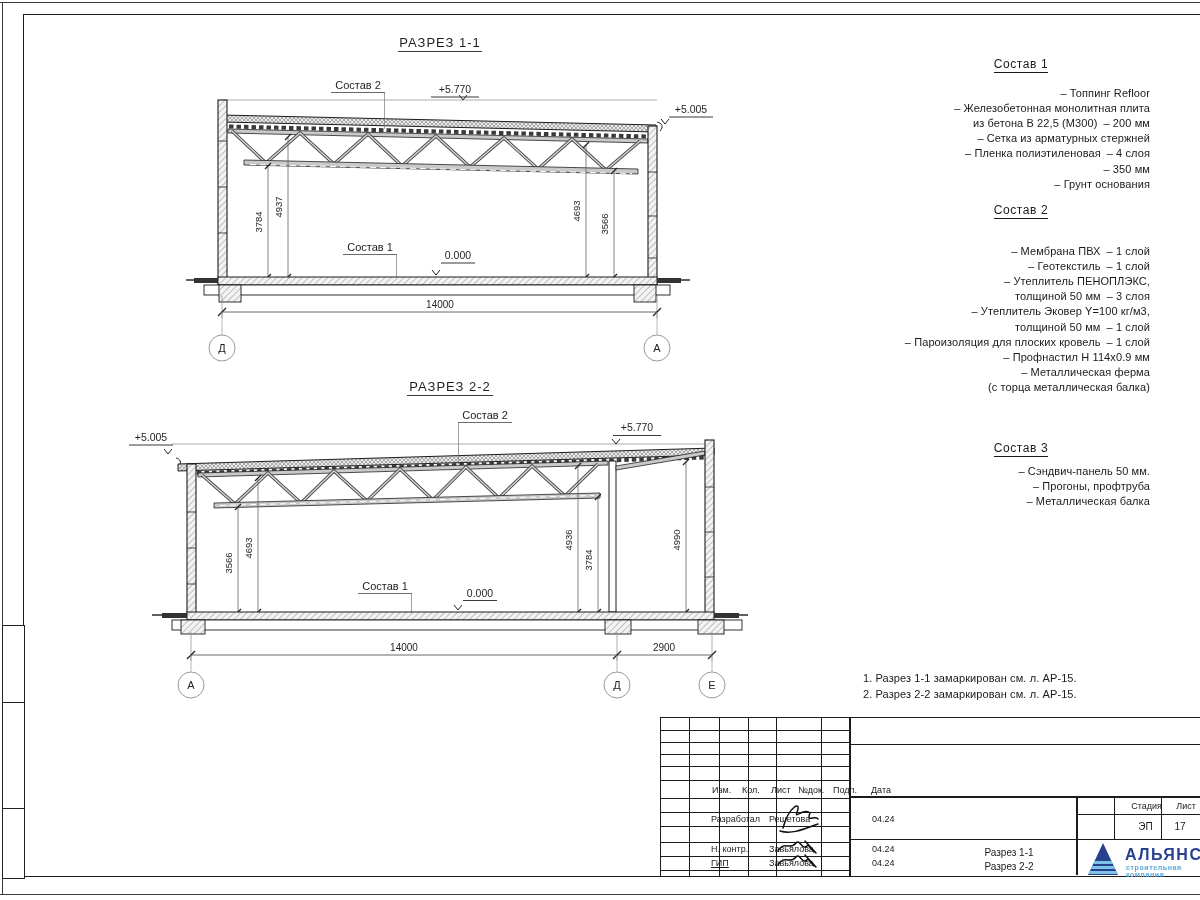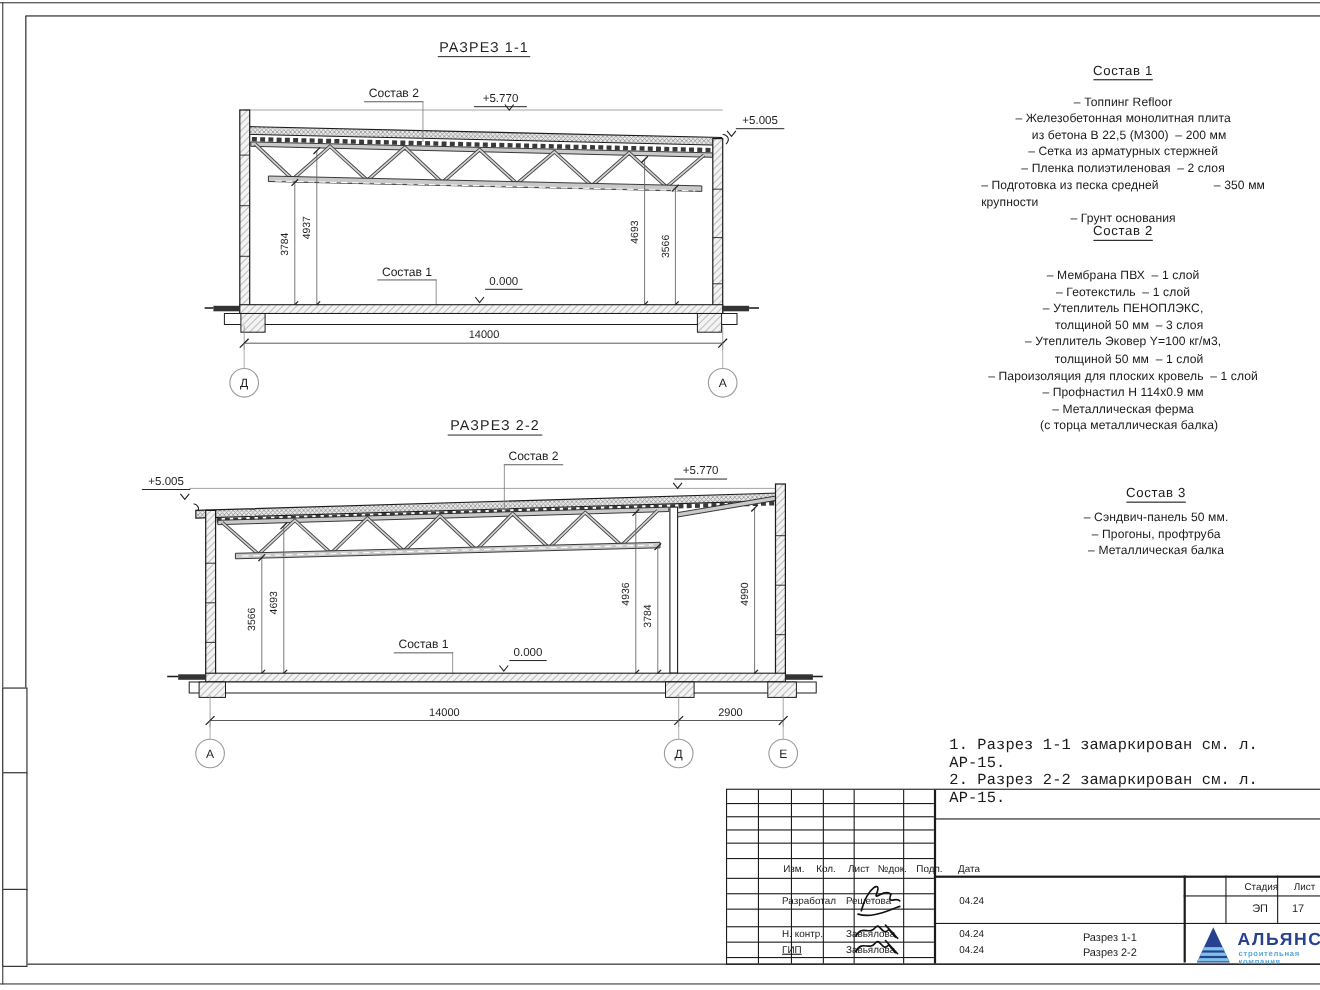--- a/index.html
+++ b/index.html
@@ -9,25 +9,25 @@
   .pline{position:absolute;background:#3a3a3a;}
   .frame{position:absolute;border:1.6px solid #1b1b1b;}
   .fcell{position:absolute;border:1.2px solid #222;background:#fff;}
   
   .comp{position:absolute;width:258px;font-size:11px;line-height:15.1px;letter-spacing:.1px;}
   .comp h3{margin:0;text-align:center;font-size:12px;font-weight:normal;letter-spacing:.6px;}
   .comp h3 span{border-bottom:1px solid #1a1a1a;padding-bottom:1px;}
   .clist{margin-top:14px;}
   .clist.gap-lg{margin-top:26px;}
   .clist.gap-sm{margin-top:8px;}
-  .cline{display:flex;justify-content:center;}
+  .cline{display:flex;justify-content:flex-end;}
   .cline.indent{padding-left:11px;}
   .cval{white-space:nowrap;padding-left:6px;}
   
-  .notes{position:absolute;font-size:14px;line-height:16px;letter-spacing:.1px;font-family:Liberation Mono, monospace;}
+  .notes{position:absolute;font-size:11px;line-height:16px;letter-spacing:.1px;}
   
   #tb{position:absolute;left:660px;top:717px;width:546px;height:160px;border:1.5px solid #1b1b1b;box-sizing:border-box;}
   .tbl{position:absolute;background:#1b1b1b;}
   .tbt{position:absolute;font-size:9px;white-space:nowrap;padding-left:48px;}
   .tbh{font-size:10px;}
   svg text{font-family:"Liberation Sans",sans-serif;fill:#1f1f1f;}
   .logo-name{position:absolute;font-weight:bold;font-size:16px;letter-spacing:1.5px;color:#27418f;}
   .logo-sub{position:absolute;font-size:7px;letter-spacing:.6px;color:#56a8da;font-weight:bold;}
 </style>
 </head>
@@ -321,26 +321,25 @@
         </div>
       </div>
       <div>
         <div class="cline">
           <span class="ctext">– Сетка из арматурных стержней</span>
         </div>
       </div>
       <div>
         <div class="cline">
           <span class="ctext">– Пленка полиэтиленовая</span>
-          <span class="cval">– 2 слоя</span>
-        </div>
-      </div>
-      <div>
-        <div class="cline">
-          <span class="ctext">– Подготовка из песка средней крупности</span>
+          <span class="cval">– 4 слоя</span>
+        </div>
+      </div>
+      <div>
+        <div class="cline">
           <span class="cval">– 350 мм</span>
         </div>
       </div>
       <div>
         <div class="cline">
           <span class="ctext">– Грунт основания</span>
         </div>
       </div>
     </div>
 </div>
@@ -391,21 +390,21 @@
       <div>
         <div class="cline">
           <span class="ctext">– Металлическая ферма</span>
         </div>
         <div class="cline indent">
           <span class="ctext">(с торца металлическая балка)</span>
         </div>
       </div>
     </div>
 </div>
-<div class="comp" style="left:892px;top:441px;margin-left:30px;">
+<div class="comp" style="left:892px;top:441px;">
   <h3><span>Состав 3</span></h3>
   <div class="clist gap-sm">
       <div>
         <div class="cline">
           <span class="ctext">– Сэндвич-панель 50 мм.</span>
         </div>
       </div>
       <div>
         <div class="cline">
           <span class="ctext">– Прогоны, профтруба</span>

